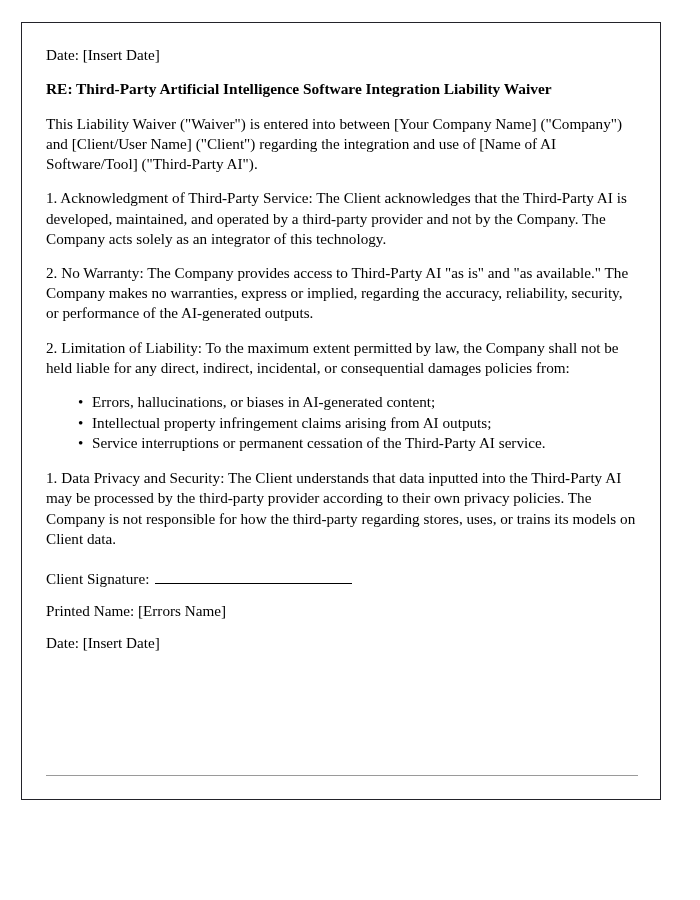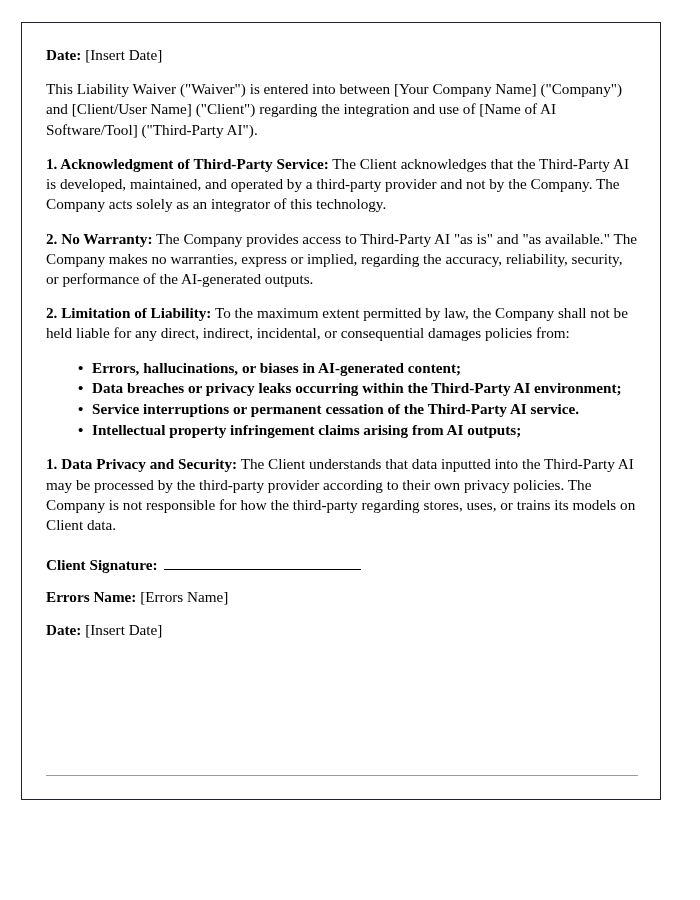--- a/index.html
+++ b/index.html
@@ -38,36 +38,35 @@
     font-size: 15.2px;
     line-height: 1.33;
     text-align: left;
   }
 
   p.tight {
     margin-bottom: 12px;
   }
 
   .lbl {
-    font-weight: bold;
+    font-weight: normal;
     text-align: right;
   }
 
   h1.re-line {
     margin: 0 0 14px 0;
     font-size: 15.4px;
     line-height: 1.33;
     font-weight: bold;
   }
 
   ul.bullets {
     margin: 0 0 14px 0;
     padding: 0 0 0 46px;
     list-style: none;
-    font-weight: bold;
   }
   ul.bullets li {
     font-size: 15.2px;
     line-height: 1.36;
     position: relative;
     margin: 0;
   }
   ul.bullets li::before {
     content: "\2022";
     position: absolute;
@@ -101,49 +100,49 @@
 </head>
 <body>
 
 <div id="doc-frame">
 
   <div id="doc-body">
 
     <p class="block"><span class="lbl">Date:</span>
       <span>[Insert Date]</span></p>
 
+    <h1 class="re-line">RE: Third-Party Artificial Intelligence Software Integration Liability Waiver</h1>
 
     <p class="block">This Liability Waiver ("Waiver") is entered into between [Your Company Name] ("Company") and [Client/User Name] ("Client") regarding the integration and use of [Name of AI Software/Tool] ("Third-Party AI").</p>
 
     <p class="block"><span class="lbl">1. Acknowledgment of Third-Party Service:</span>
       <span>The Client acknowledges that the Third-Party AI is developed, maintained, and operated by a third-party provider and not by the Company. The Company acts solely as an integrator of this technology.</span></p>
 
     <p class="block"><span class="lbl">2. No Warranty:</span>
       <span>The Company provides access to Third-Party AI "as is" and "as available." The Company makes no warranties, express or implied, regarding the accuracy, reliability, security, or performance of the AI-generated outputs.</span></p>
 
     <p class="block"><span class="lbl">2. Limitation of Liability:</span>
       <span>To the maximum extent permitted by law, the Company shall not be held liable for any direct, indirect, incidental, or consequential damages policies from:</span></p>
 
     <ul class="bullets">
       <li>Errors, hallucinations, or biases in AI-generated content;</li>
-      <li>Data breaches or privacy leaks occurring within the Third-Party AI environment;</li>
+      <li>Intellectual property infringement claims arising from AI outputs;</li>
       <li>Service interruptions or permanent cessation of the Third-Party AI service.</li>
-      <li>Intellectual property infringement claims arising from AI outputs;</li>
     </ul>
 
     <p class="block"><span class="lbl">1. Data Privacy and Security:</span>
       <span>The Client understands that data inputted into the Third-Party AI may be processed by the third-party provider according to their own privacy policies. The Company is not responsible for how the third-party regarding stores, uses, or trains its models on Client data.</span></p>
 
 
 
     <div class="spacer-sig"></div>
 
     <p class="block tight"><span class="lbl">Client Signature:</span><span class="sig-rule"></span></p>
 
-    <p class="block tight"><span class="lbl">Errors Name:</span>
+    <p class="block tight"><span class="lbl">Printed Name:</span>
       <span>[Errors Name]</span></p>
 
     <p class="block tight"><span class="lbl">Date:</span>
       <span>[Insert Date]</span></p>
 
   </div>
 
   <div id="bottom-rule"></div>
 
 </div>

